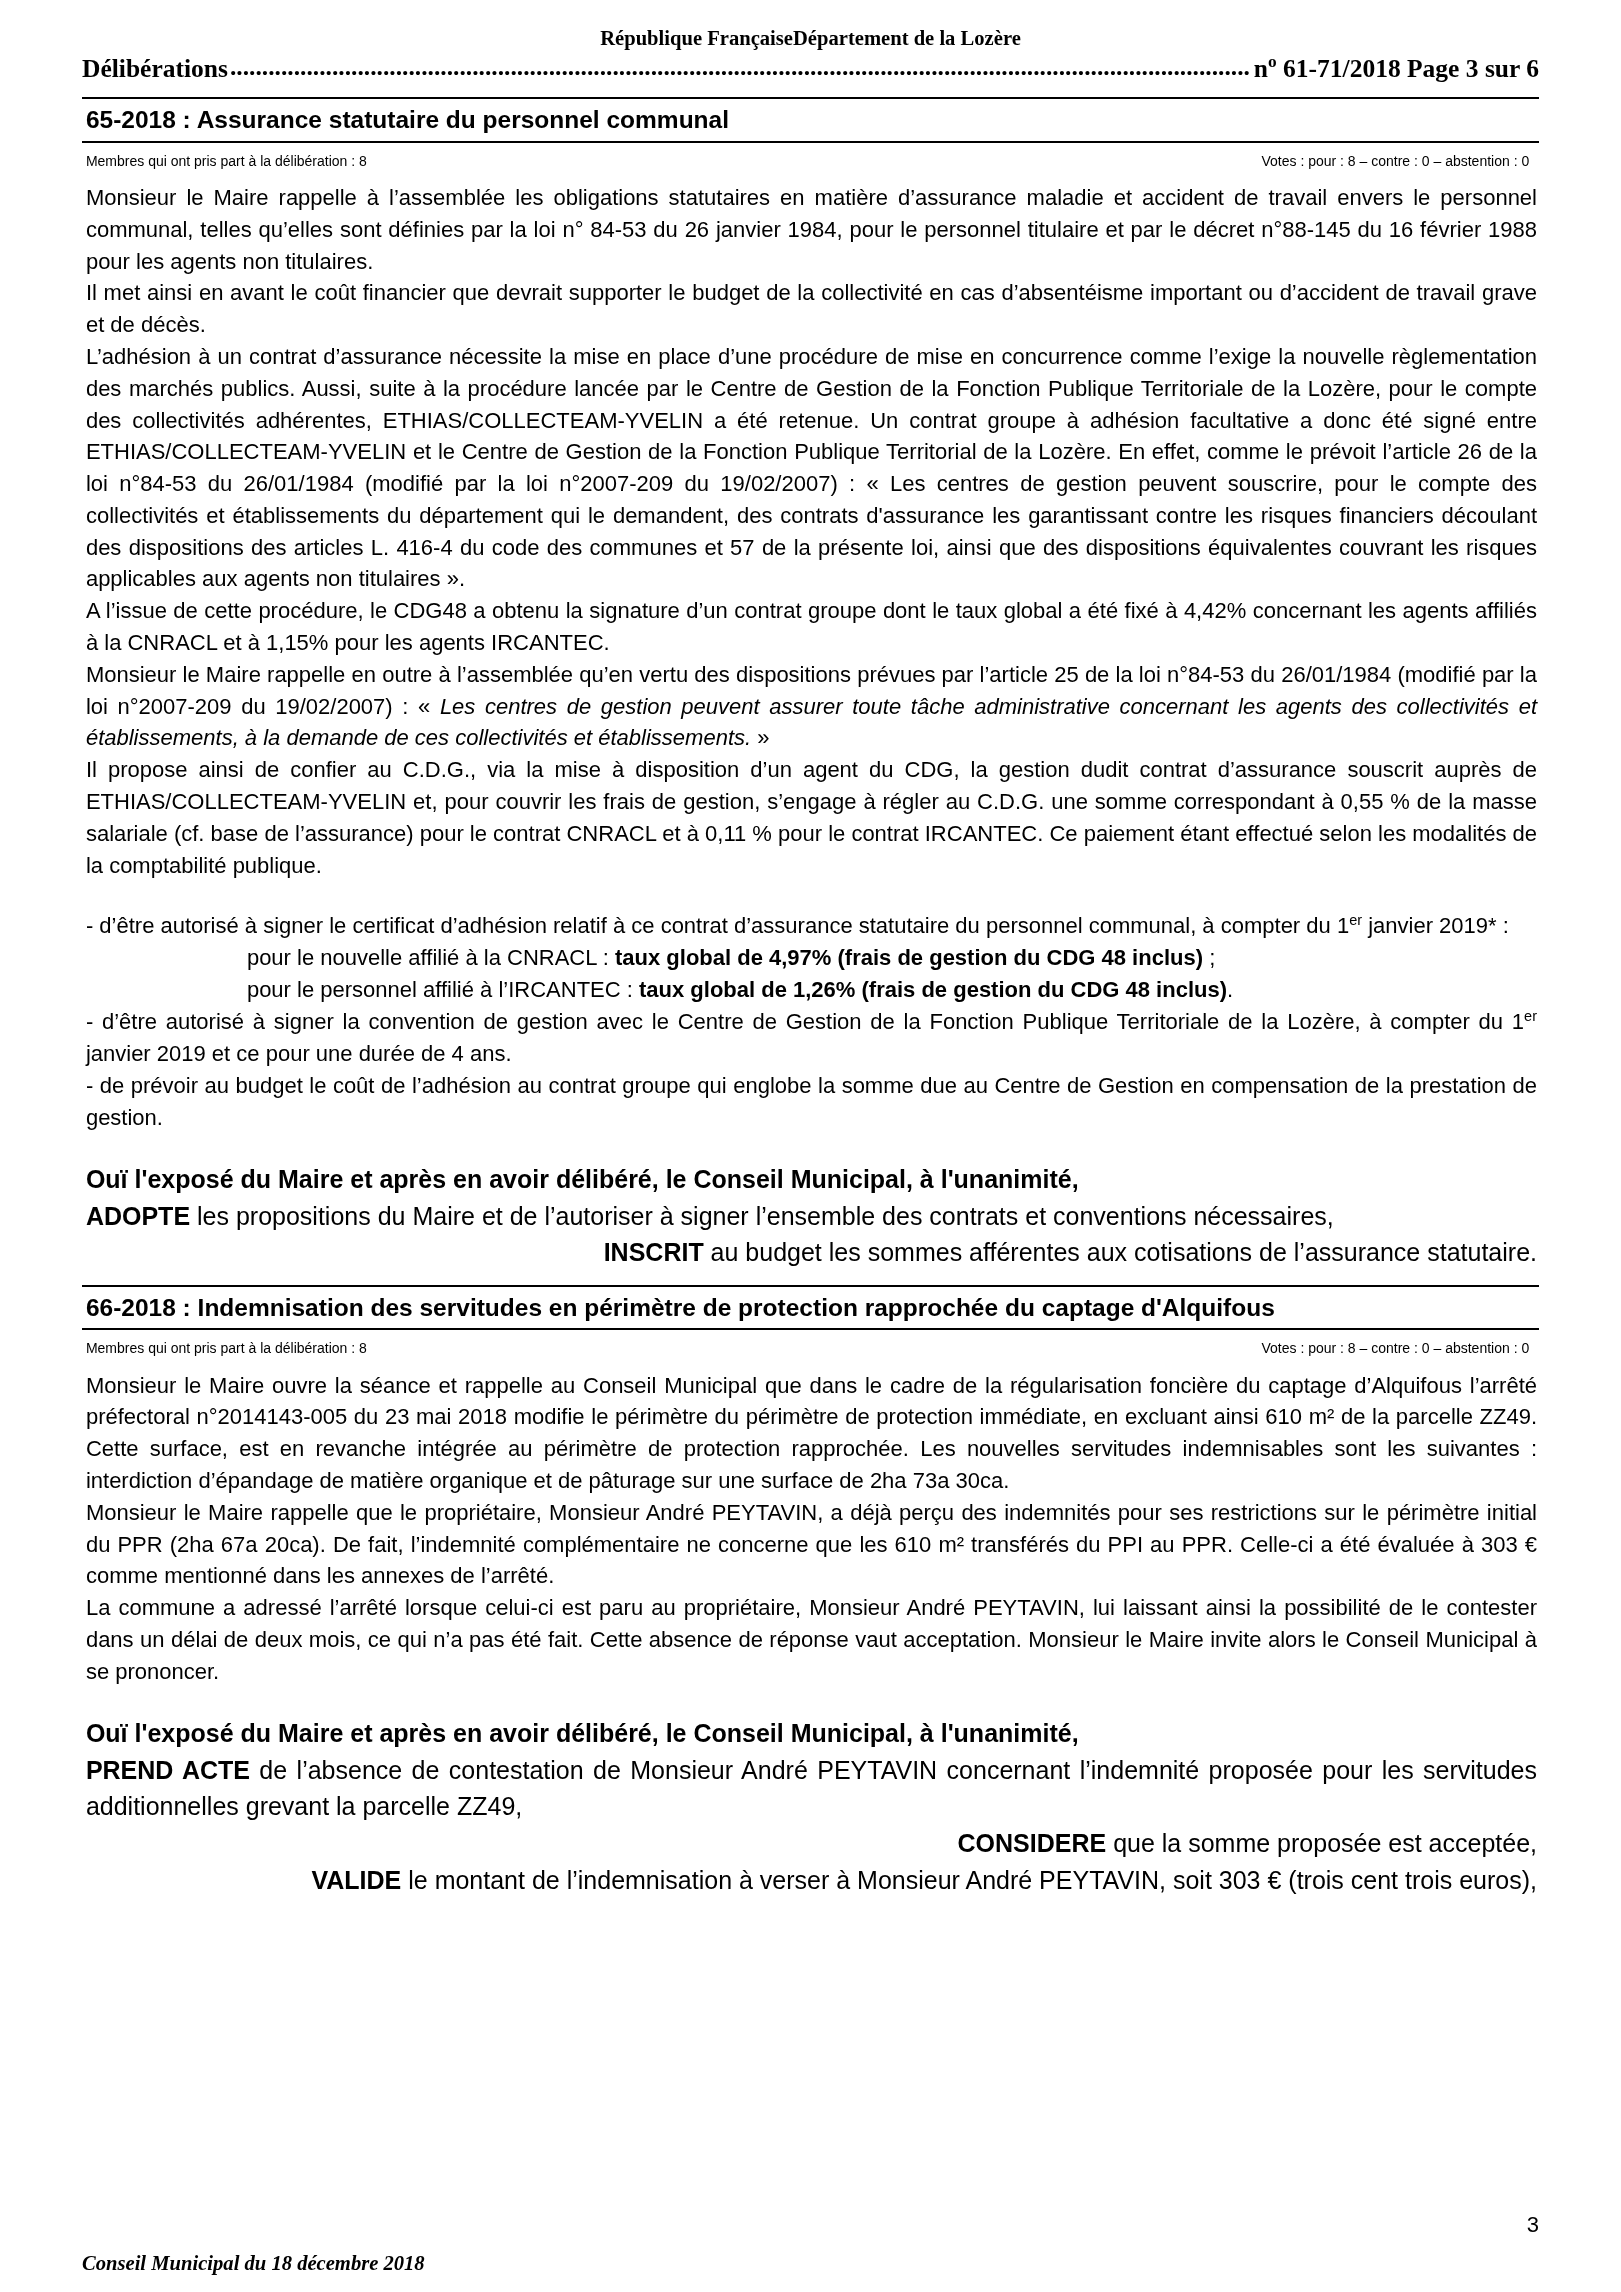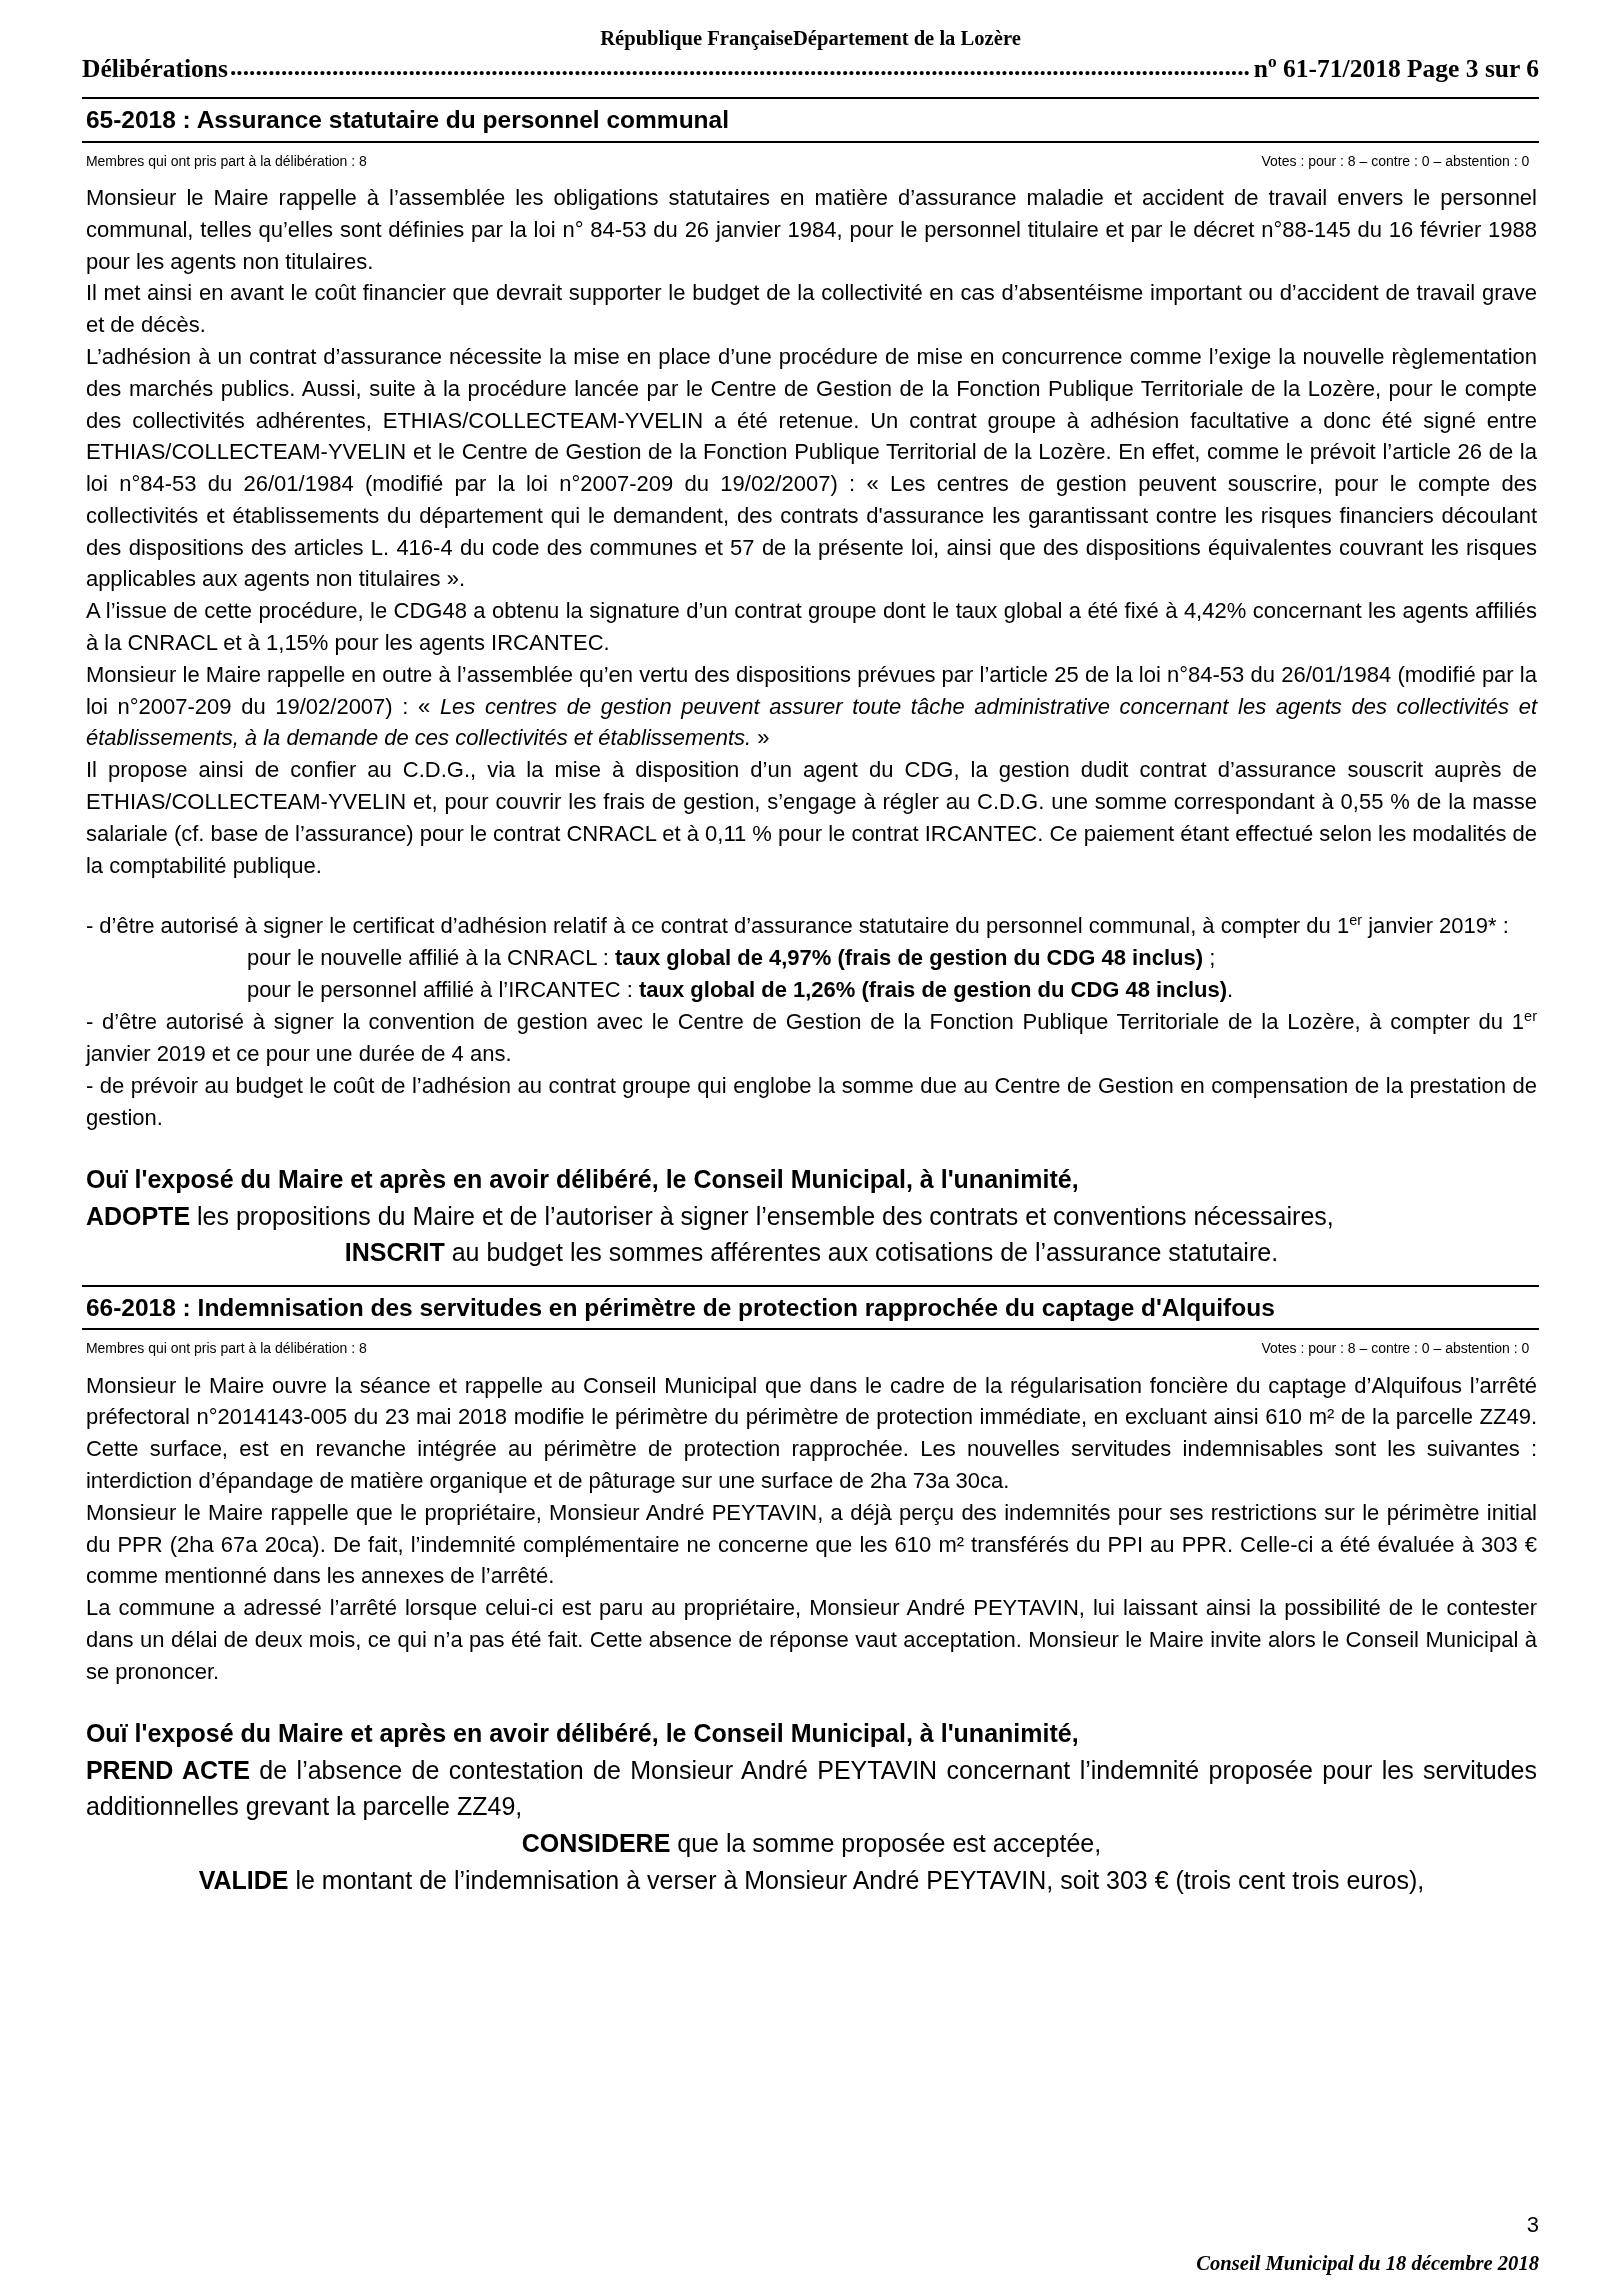--- a/index.html
+++ b/index.html
@@ -99,42 +99,42 @@
   .ord { font-size: 0.66em; vertical-align: super; }
   .indent-deep {
     display: block;
     padding-left: 161px;
     text-align: left;
   }
   .spacer-line { height: 29px; }
 
   
   .just { text-align: justify; }
-  .noj  { text-align: center; }
+  .noj  { text-align: right; }
 
   
   .conclusion {
     font-size: 25px;
     line-height: 1.47;
     padding: 0 2px 0 3.9px;
     margin-top: 27.4px;
   }
   .conclusion p { margin: 0; }
 
   
   .doc-footer {
     position: absolute;
     left: 82px;
     right: 82px;
     bottom: 17.6px;
     font-family: "Liberation Serif", serif;
     font-style: italic;
     font-weight: bold;
     font-size: 20.6px;
-    text-align: right;
+    text-align: left;
   }
   .page-number {
     position: absolute;
     right: 82px;
     bottom: 55px;
     font-size: 22px;
     font-family: "Liberation Sans", sans-serif;
   }
 </style>
 </head>

